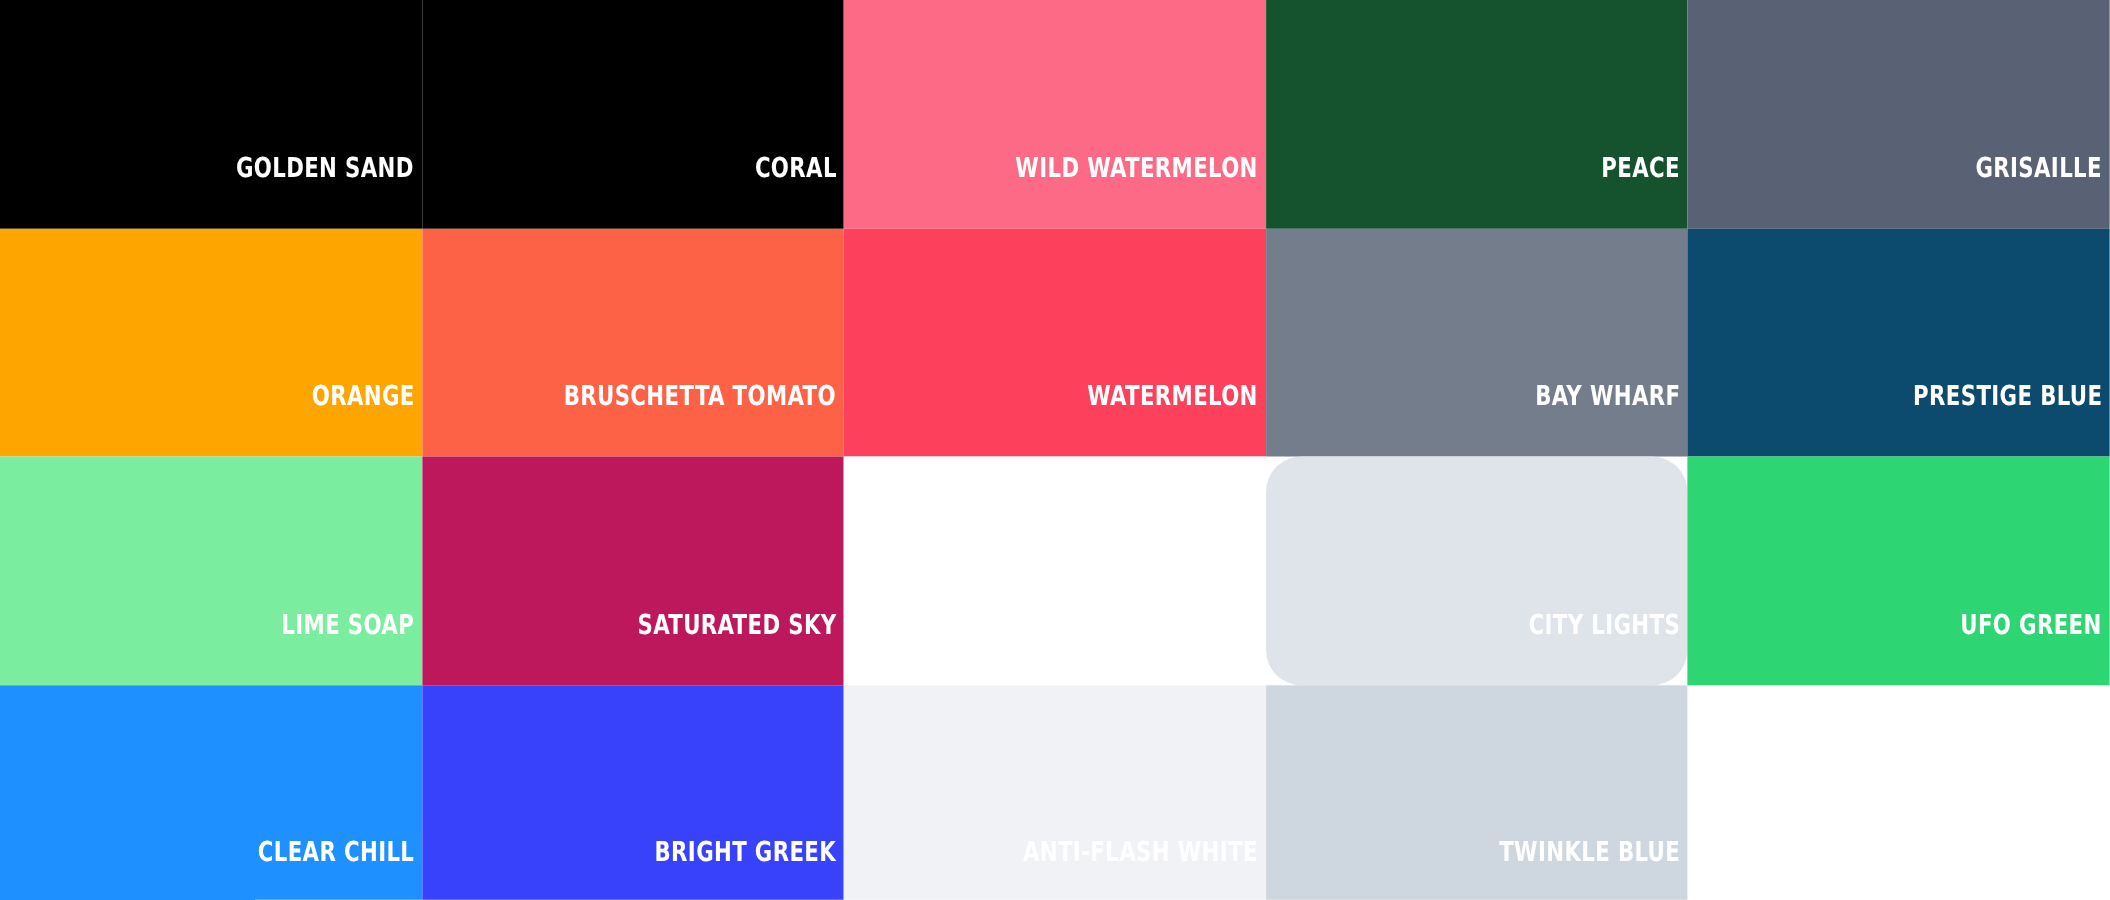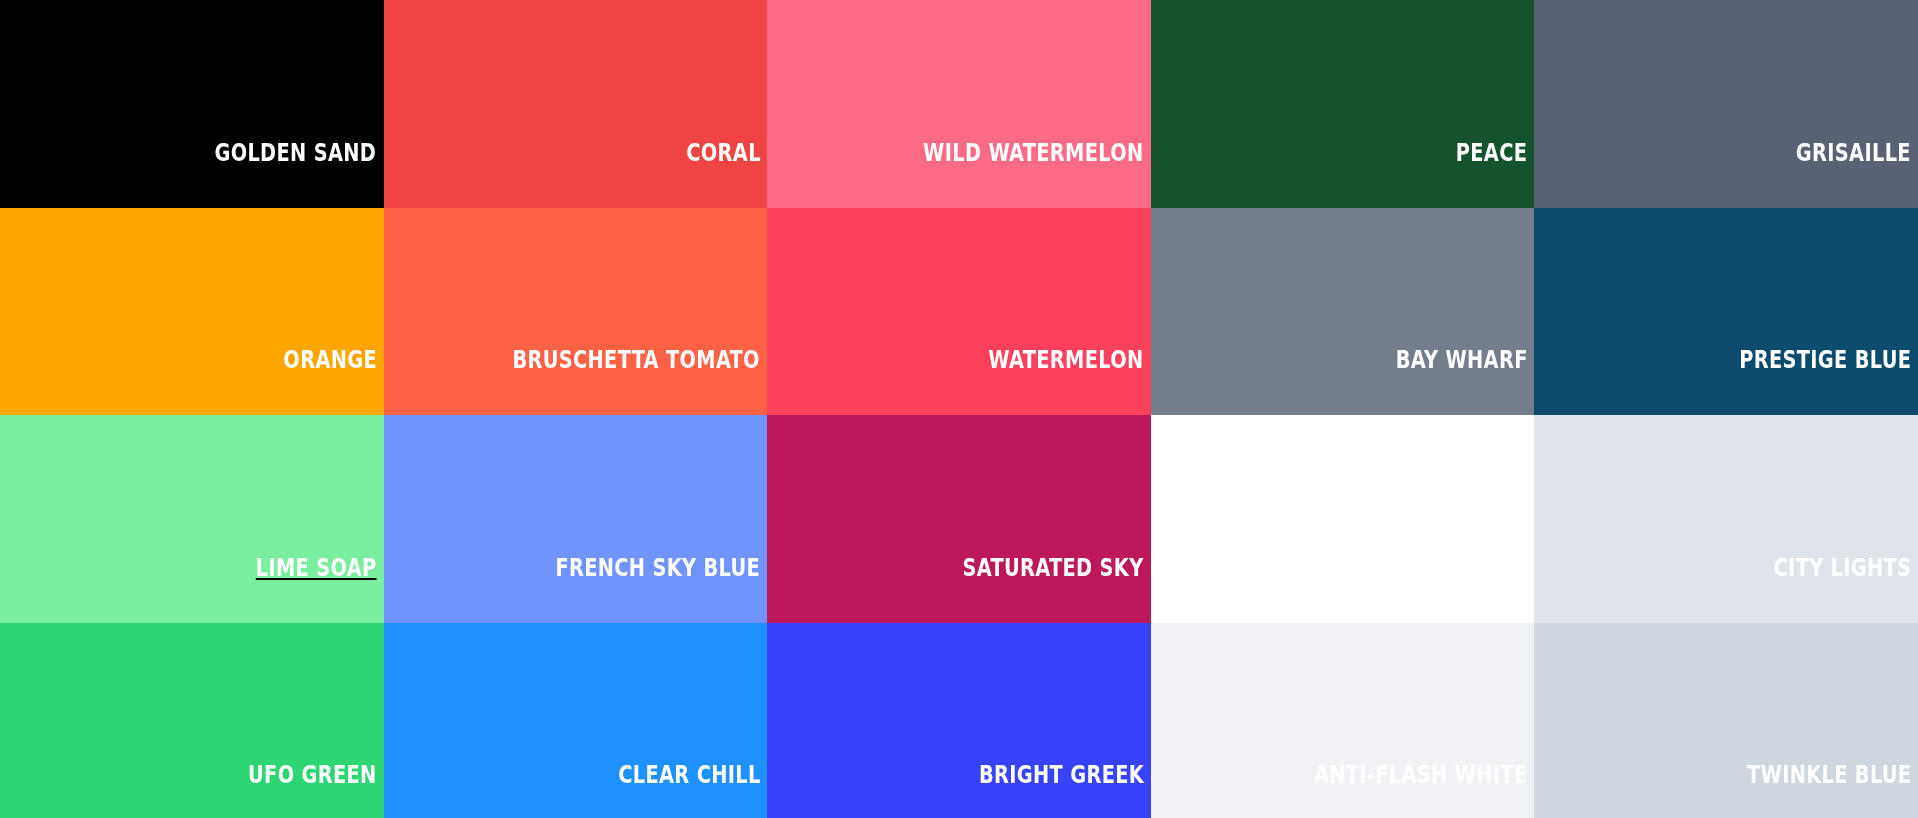--- a/index.html
+++ b/index.html
@@ -40,21 +40,21 @@
     -webkit-font-smoothing: antialiased;
   }
 </style>
 </head>
 <body>
 
 <div id="palette-grid">
     <div class="swatch" title="GOLDEN SAND" style="background-color: #000000;">
       <span class="swatch-label">GOLDEN SAND</span>
     </div>
-    <div class="swatch" title="CORAL" style="background-color: #ef4444;">
+    <div class="swatch" title="CORAL" style="background-color: #000000;">
       <span class="swatch-label">CORAL</span>
     </div>
     <div class="swatch" title="WILD WATERMELON" style="background-color: rgb(253, 106, 133); justify-content: flex-end;">
       <span class="swatch-label">WILD WATERMELON</span>
     </div>
     <div class="swatch" title="PEACE" style="background-color: #14532d; text-align: center;">
       <span class="swatch-label">PEACE</span>
     </div>
     <div class="swatch" title="GRISAILLE" style="background-color: rgb(89, 98, 116);">
       <span class="swatch-label">GRISAILLE</span>
@@ -67,33 +67,30 @@
     </div>
     <div class="swatch" title="WATERMELON" style="background-color: rgb(253, 64, 91);">
       <span class="swatch-label">WATERMELON</span>
     </div>
     <div class="swatch" title="BAY WHARF" style="background-color: rgb(116, 125, 140); padding-left: 14px;">
       <span class="swatch-label">BAY WHARF</span>
     </div>
     <div class="swatch" title="PRESTIGE BLUE" style="background-color: #0c4a6e;">
       <span class="swatch-label">PRESTIGE BLUE</span>
     </div>
-    <div class="swatch" title="LIME SOAP" style="background-color: rgb(123, 237, 159); text-decoration: underline;">
+    <div class="swatch" title="LIME SOAP" style="background-color: rgb(123, 237, 159);">
       <span class="swatch-label">LIME SOAP</span>
-    </div>
-    <div class="swatch" title="FRENCH SKY BLUE" style="background-color: rgb(112, 147, 253);">
-      <span class="swatch-label">FRENCH SKY BLUE</span>
     </div>
     <div class="swatch" title="SATURATED SKY" style="background-color: #be185d;">
       <span class="swatch-label">SATURATED SKY</span>
     </div>
     <div class="swatch" title="WHITE" style="background-color: rgb(255, 255, 255);">
       <span class="swatch-label">WHITE</span>
     </div>
-    <div class="swatch" title="CITY LIGHTS" style="background-color: rgb(223, 228, 234);">
+    <div class="swatch" title="CITY LIGHTS" style="background-color: rgb(223, 228, 234); border-radius: 32px;">
       <span class="swatch-label">CITY LIGHTS</span>
     </div>
     <div class="swatch" title="UFO GREEN" style="background-color: rgb(46, 213, 115);">
       <span class="swatch-label">UFO GREEN</span>
     </div>
     <div class="swatch" title="CLEAR CHILL" style="background-color: rgb(30, 144, 255);">
       <span class="swatch-label">CLEAR CHILL</span>
     </div>
     <div class="swatch" title="BRIGHT GREEK" style="background-color: rgb(55, 66, 250);">
       <span class="swatch-label">BRIGHT GREEK</span>

